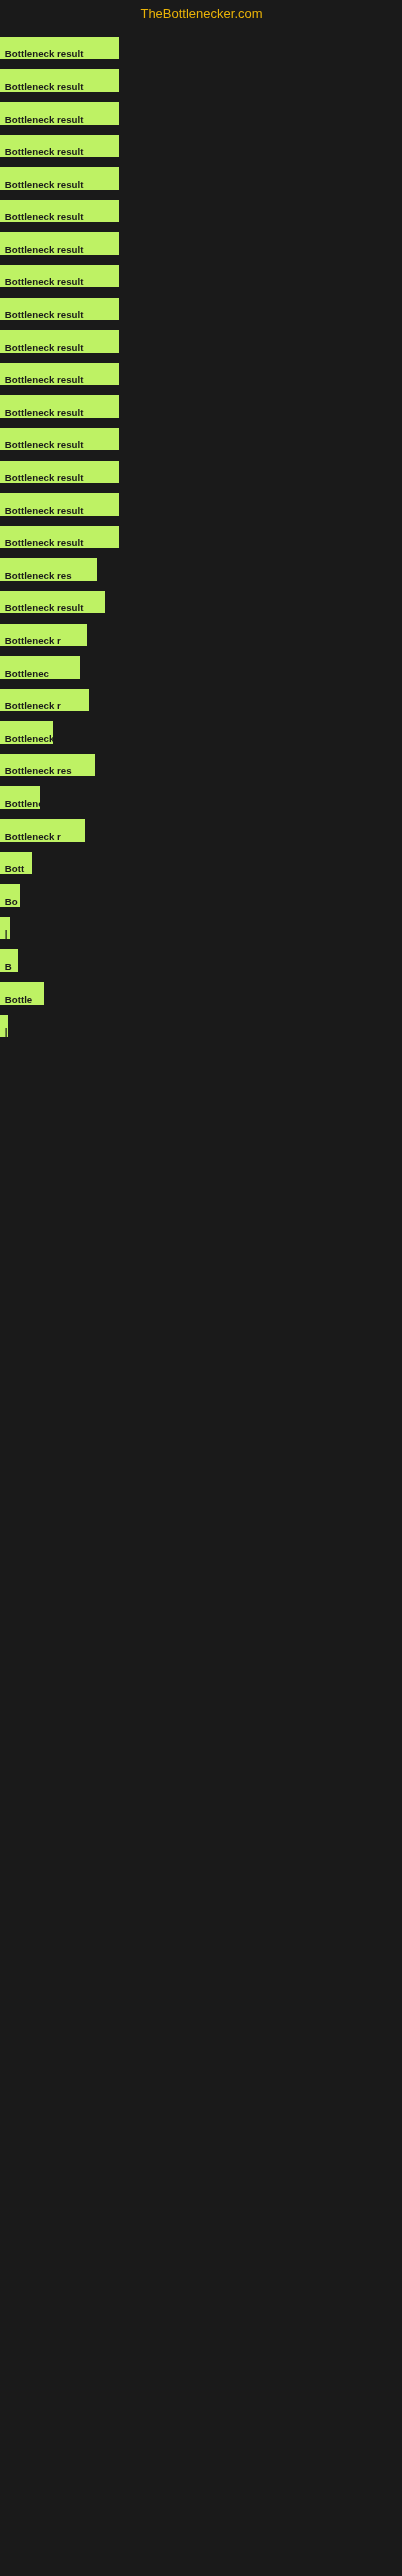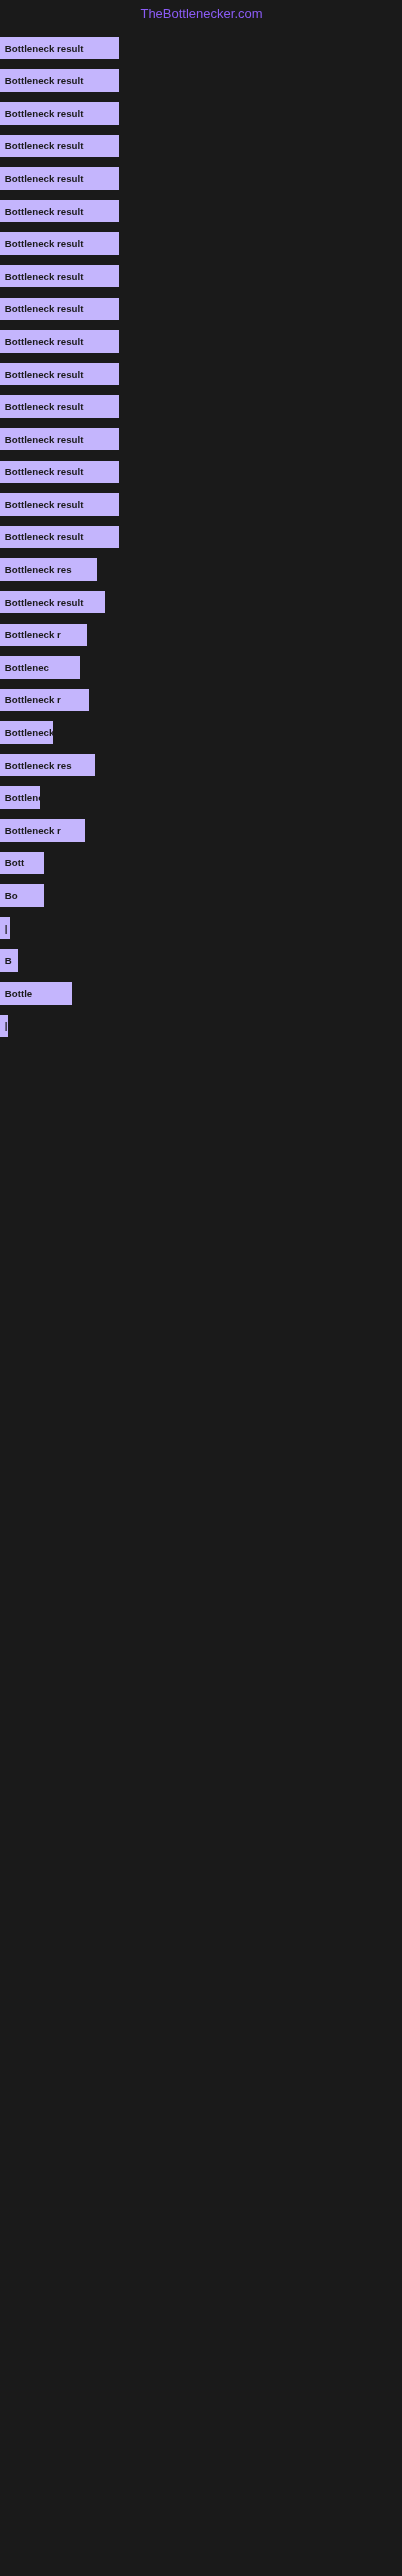--- a/index.html
+++ b/index.html
@@ -11,42 +11,42 @@
     body {
       background-color: #1a1a1a;
       width: 403px;
       min-height: 2576px;
       font-family: Arial, sans-serif;
       position: relative;
     }
 
     .site-title {
       text-align: center;
-      color: #8b5cf6;
+      color: #eab308;
       font-size: 13px;
       padding: 6.4px 0 3.2px 0;
       background-color: #1a1a1a;
     }
 
     .bars-container {
       padding: 8px 0 0 0;
     }
 
     .bar-row {
       margin-bottom: 1.6px;
       height: 31px;
       display: flex;
       align-items: center;
     }
 
     .bar {
-      background-color: #c4b5fd;
+      background-color: #bef264;
       height: 22.5px;
       display: flex;
-      align-items: center;
+      align-items: flex-end;
       padding-left: 4.8px;
       overflow: hidden;
       white-space: nowrap;
     }
 
     .bar-text {
       color: #1a1a1a;
       font-size: 9.7px;
       font-weight: bold;
     }
@@ -176,41 +176,41 @@
       <div class="bar" style="width: 40px;">
         <span class="bar-text">Bottlene</span>
       </div>
     </div>
     <div class="bar-row">
       <div class="bar" style="width: 85px;">
         <span class="bar-text">Bottleneck r</span>
       </div>
     </div>
     <div class="bar-row">
-      <div class="bar" style="width: 44px;">
+      <div class="bar" style="width: 32px;">
         <span class="bar-text">Bott</span>
       </div>
     </div>
     <div class="bar-row">
-      <div class="bar" style="width: 44px;">
+      <div class="bar" style="width: 20px;">
         <span class="bar-text">Bo</span>
       </div>
     </div>
     <div class="bar-row">
       <div class="bar" style="width: 9.7px;">
         <span class="bar-text">|</span>
       </div>
     </div>
     <div class="bar-row">
       <div class="bar" style="width: 17.7px;">
         <span class="bar-text">B</span>
       </div>
     </div>
     <div class="bar-row">
-      <div class="bar" style="width: 72px;">
+      <div class="bar" style="width: 44px;">
         <span class="bar-text">Bottle</span>
       </div>
     </div>
     <div class="bar-row">
       <div class="bar" style="width: 8px;">
         <span class="bar-text">|</span>
       </div>
     </div>
   </div>
 

